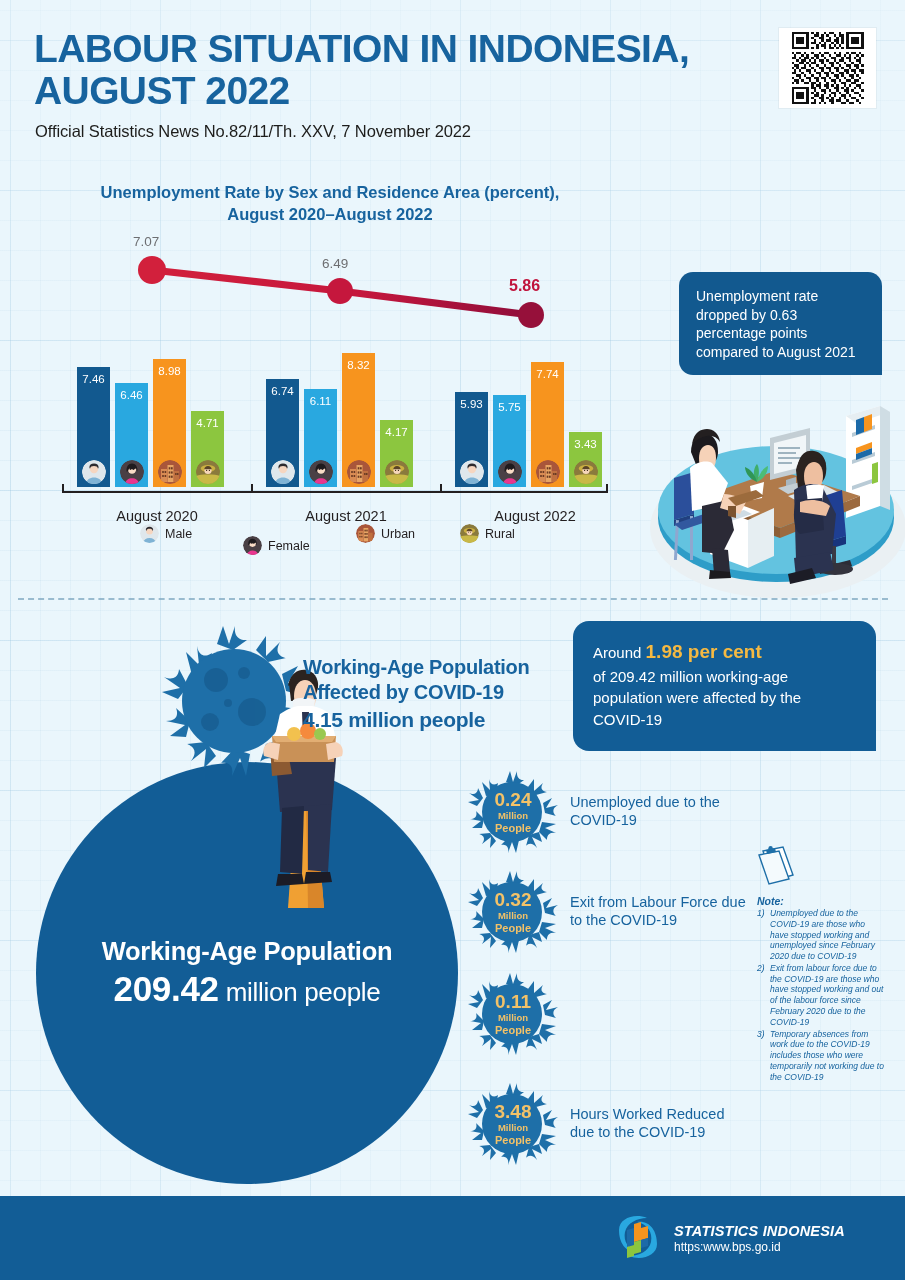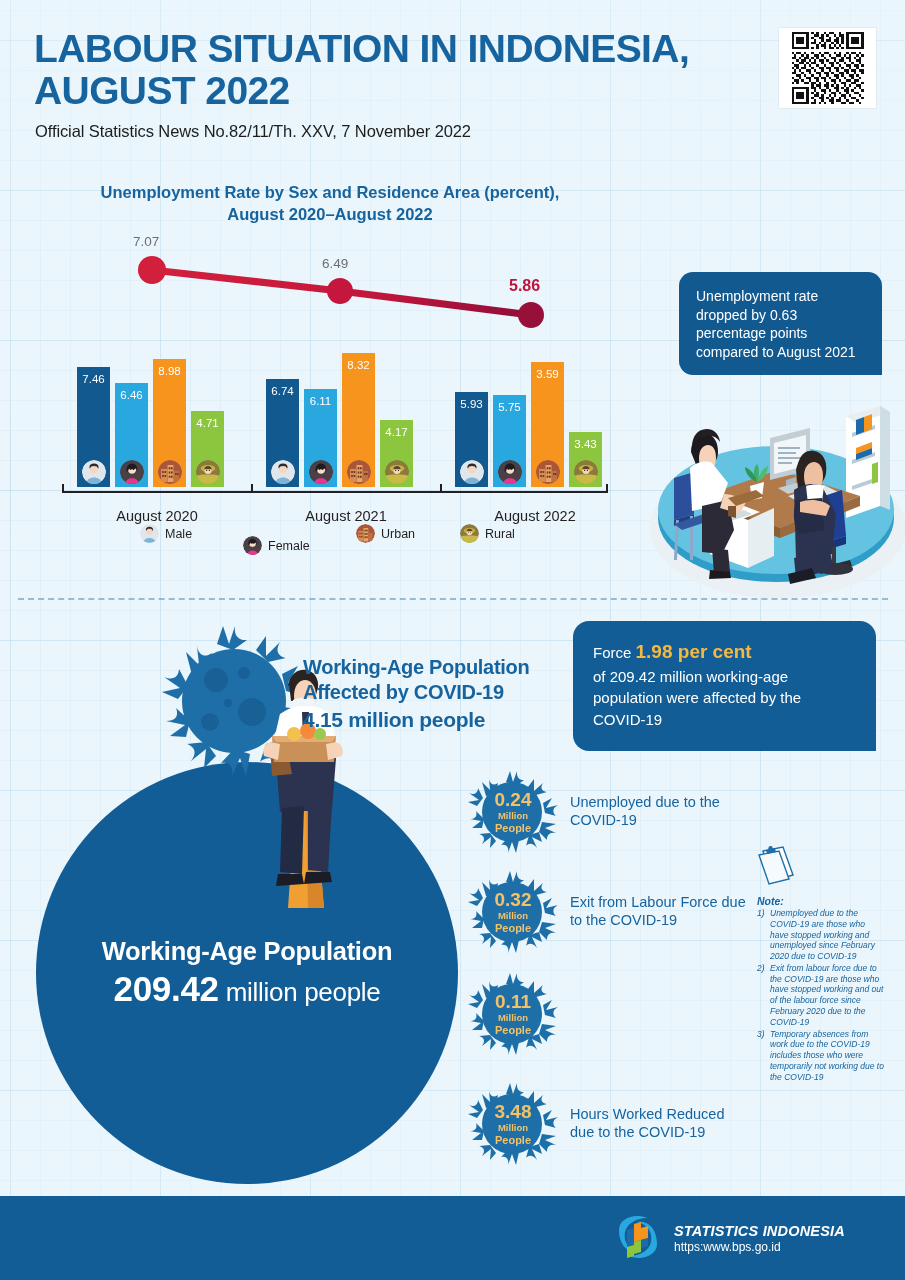--- a/index.html
+++ b/index.html
@@ -423,21 +423,21 @@
               <circle cx="12" cy="12" r="12" fill="#4a4045"></circle>
               <circle cx="12" cy="9.6" r="4.2" fill="#f9dcc6"></circle>
               <path d="M6.6 11.4C6.2 6.6 8.6 3.6 12 3.6s5.8 3 5.4 7.8c-.6-.4-.9-2-1.2-3.2-1.5 1.3-5.6 1.7-7.1.3-.4 1-.9 2.5-1.5 2.9z" fill="#1f1b1e"></path>
               <path d="M5 24c.5-3.8 3.5-5.8 7-5.8s6.5 2 7 5.8z" fill="#e8368f"></path>
               <circle cx="10.3" cy="9.4" r=".7" fill="#2b2326"></circle>
               <circle cx="13.7" cy="9.4" r=".7" fill="#2b2326"></circle>
             </svg>
         </span>
       </div>
       <div class="bar c-urban" style="left:76px; height:125px;">
-        <span class="val">3.59</span>
+        <span class="val">7.74</span>
         <span class="avatar">
           <svg viewBox="0 0 24 24">
               <circle cx="12" cy="12" r="12" fill="#a9563a"></circle>
               <rect x="3" y="9" width="6" height="13" fill="#d98b53"></rect>
               <rect x="9.5" y="5" width="6" height="17" fill="#e8a463"></rect>
               <rect x="16" y="11" width="5" height="11" fill="#c0703f"></rect>
               <g fill="#6b3b23">
                 <rect x="4.2" y="11" width="1.6" height="2"></rect>
                 <rect x="6.6" y="11" width="1.6" height="2"></rect>
                 <rect x="4.2" y="15" width="1.6" height="2"></rect>
@@ -697,21 +697,21 @@
     </g>
   </svg>
 
   <div id="covid-heading">
     <div id="ch1">Working-Age Population</div>
     <div id="ch1">Affected by COVID-19</div>
     <div id="ch2">4.15 million people</div>
   </div>
 
   <div id="callout2">
-    <span>Force </span><span class="gold">1.98 per cent</span><br>
+    <span>Around </span><span class="gold">1.98 per cent</span><br>
     <span>of 209.42 million working-age population were affected by the COVID-19</span>
   </div>
 
   <div class="vrow" style="top:770px;">
     <svg class="vicon" viewBox="0 0 94 84">
       <g fill="#1e6fa8">
         <path d="M44 1 l3 11 4-11 c-1 10 7 9 7 9 l-8 6 -10-4z"></path>
         <path d="M68 9 l0 12 9-8 c-5 8 4 9 4 9 l-11 3 -8-8z"></path>
         <path d="M86 28 l-6 10 12-3 c-9 5 -2 11 -2 11 l-11-3 -2-10z"></path>
         <path d="M90 54 l-11 4 11 5 c-10-2 -9 7 -9 7 l-8-8 3-10z"></path>

